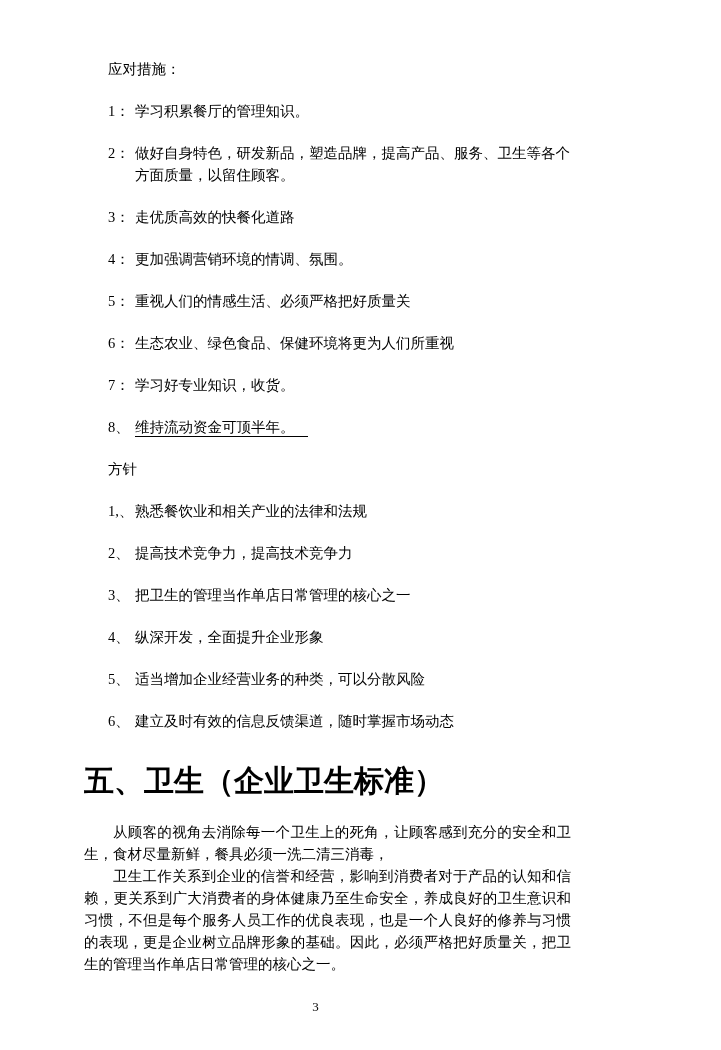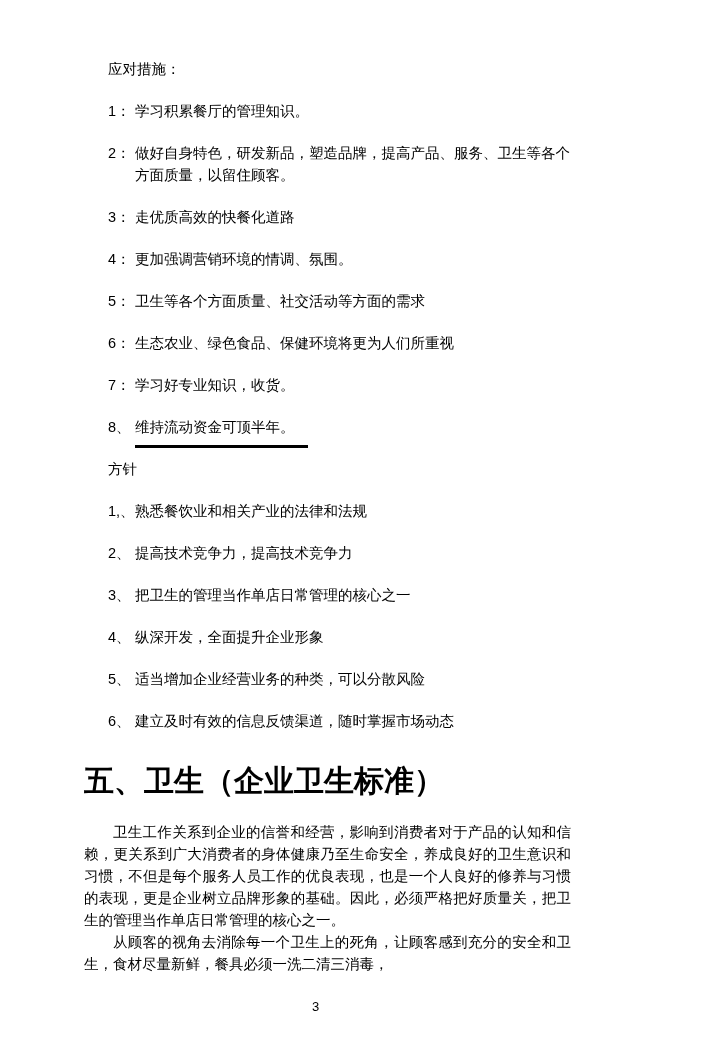--- a/index.html
+++ b/index.html
@@ -2,21 +2,21 @@
 <html lang="zh"><head>
 <meta charset="utf-8">
 <style>
   html, body { margin: 0; padding: 0; background: #ffffff; }
   .page {
     position: relative;
     width: 631px;
     height: 1050px;
     background: #ffffff;
     color: #000000;
-    font-family: Liberation Sans, sans-serif;
+    font-family: Liberation Serif, serif;
     overflow: hidden;
   }
   .body-area {
     position: absolute;
     top: 58px;
     left: 84px;
     right: 60px;
   }
   .list-block {
     margin-left: 24px;
@@ -29,23 +29,23 @@
   .item {
     padding-left: 27px;
     text-indent: -27px;
   }
   .item .num {
     display: inline-block;
     width: 27px;
     text-indent: 0;
   }
   .u {
-    border-bottom: 3px solid #000000;
+    border-bottom: 1px solid #000000;
     padding-right: 13px;
-    padding-bottom: 10px;
+    padding-bottom: 1px;
   }
   .heading {
     font-size: 30px;
     line-height: 26px;
     font-weight: bold;
     margin: 36px 0 27px 0;
   }
   .para {
     font-size: 14.5px;
     line-height: 22px;
@@ -78,21 +78,21 @@
       <div class="line item">
         <span class="num">2：</span><span>做好自身特色，研发新品，塑造品牌，提高产品、服务、卫生等各个方面质量，以留住顾客。</span>
       </div>
       <div class="line item">
         <span class="num">3：</span><span>走优质高效的快餐化道路</span>
       </div>
       <div class="line item">
         <span class="num">4：</span><span>更加强调营销环境的情调、氛围。</span>
       </div>
       <div class="line item">
-        <span class="num">5：</span><span>卫生等各个方面质量、社交活动等方面的需求</span>
+        <span class="num">5：</span><span>重视人们的情感生活、必须严格把好质量关</span>
       </div>
       <div class="line item">
         <span class="num">6：</span><span>生态农业、绿色食品、保健环境将更为人们所重视</span>
       </div>
       <div class="line item">
         <span class="num">7：</span><span>学习好专业知识，收货。</span>
       </div>
       <div class="line item">
         <span class="num">8、</span><span class="u">维持流动资金可顶半年。</span>
       </div>
@@ -116,19 +116,19 @@
       <div class="line item">
         <span class="num">5、</span><span>适当增加企业经营业务的种类，可以分散风险</span>
       </div>
       <div class="line item">
         <span class="num">6、</span><span>建立及时有效的信息反馈渠道，随时掌握市场动态</span>
       </div>
     </div>
 
     <div class="heading">五、卫生（企业卫生标准）</div>
 
+    <p class="para">从顾客的视角去消除每一个卫生上的死角，让顾客感到充分的安全和卫生，食材尽量新鲜，餐具必须一洗二清三消毒，</p>
     <p class="para">卫生工作关系到企业的信誉和经营，影响到消费者对于产品的认知和信赖，更关系到广大消费者的身体健康乃至生命安全，养成良好的卫生意识和习惯，不但是每个服务人员工作的优良表现，也是一个人良好的修养与习惯的表现，更是企业树立品牌形象的基础。因此，必须严格把好质量关，把卫生的管理当作单店日常管理的核心之一。</p>
-    <p class="para">从顾客的视角去消除每一个卫生上的死角，让顾客感到充分的安全和卫生，食材尽量新鲜，餐具必须一洗二清三消毒，</p>
 
   </div>
 
   <div class="page-number">3</div>
 </div>
 
 </body></html>

